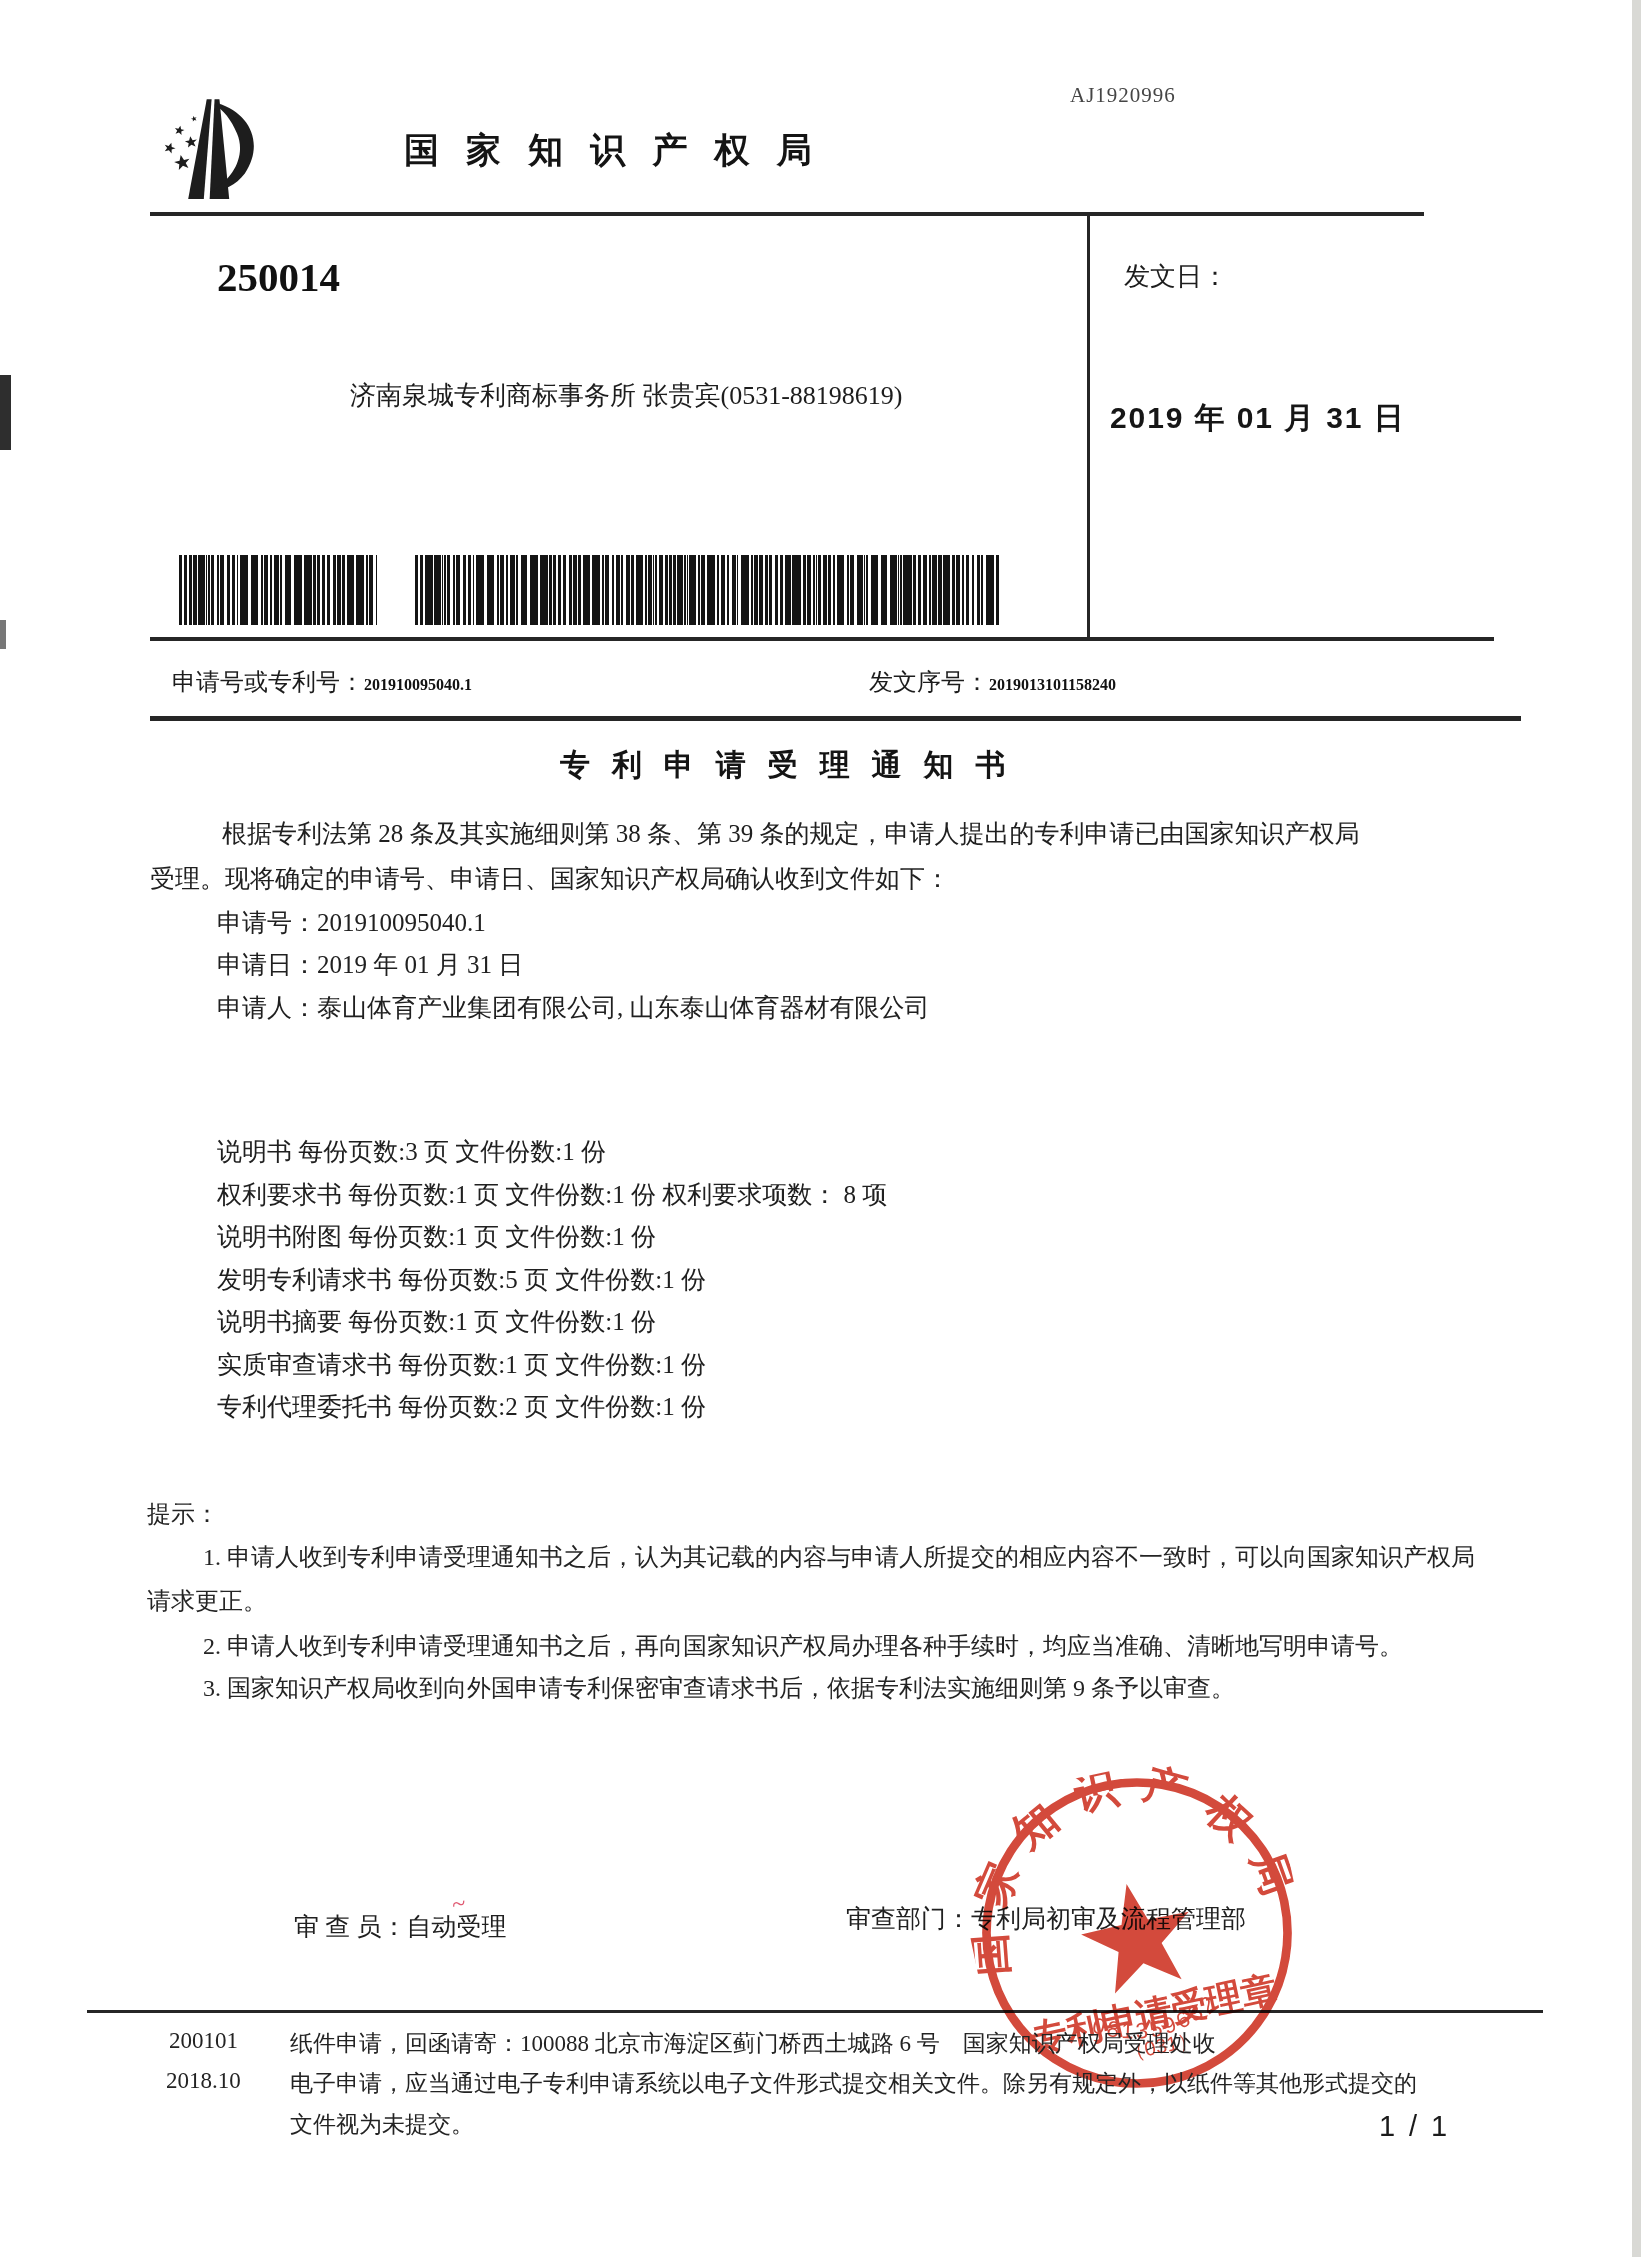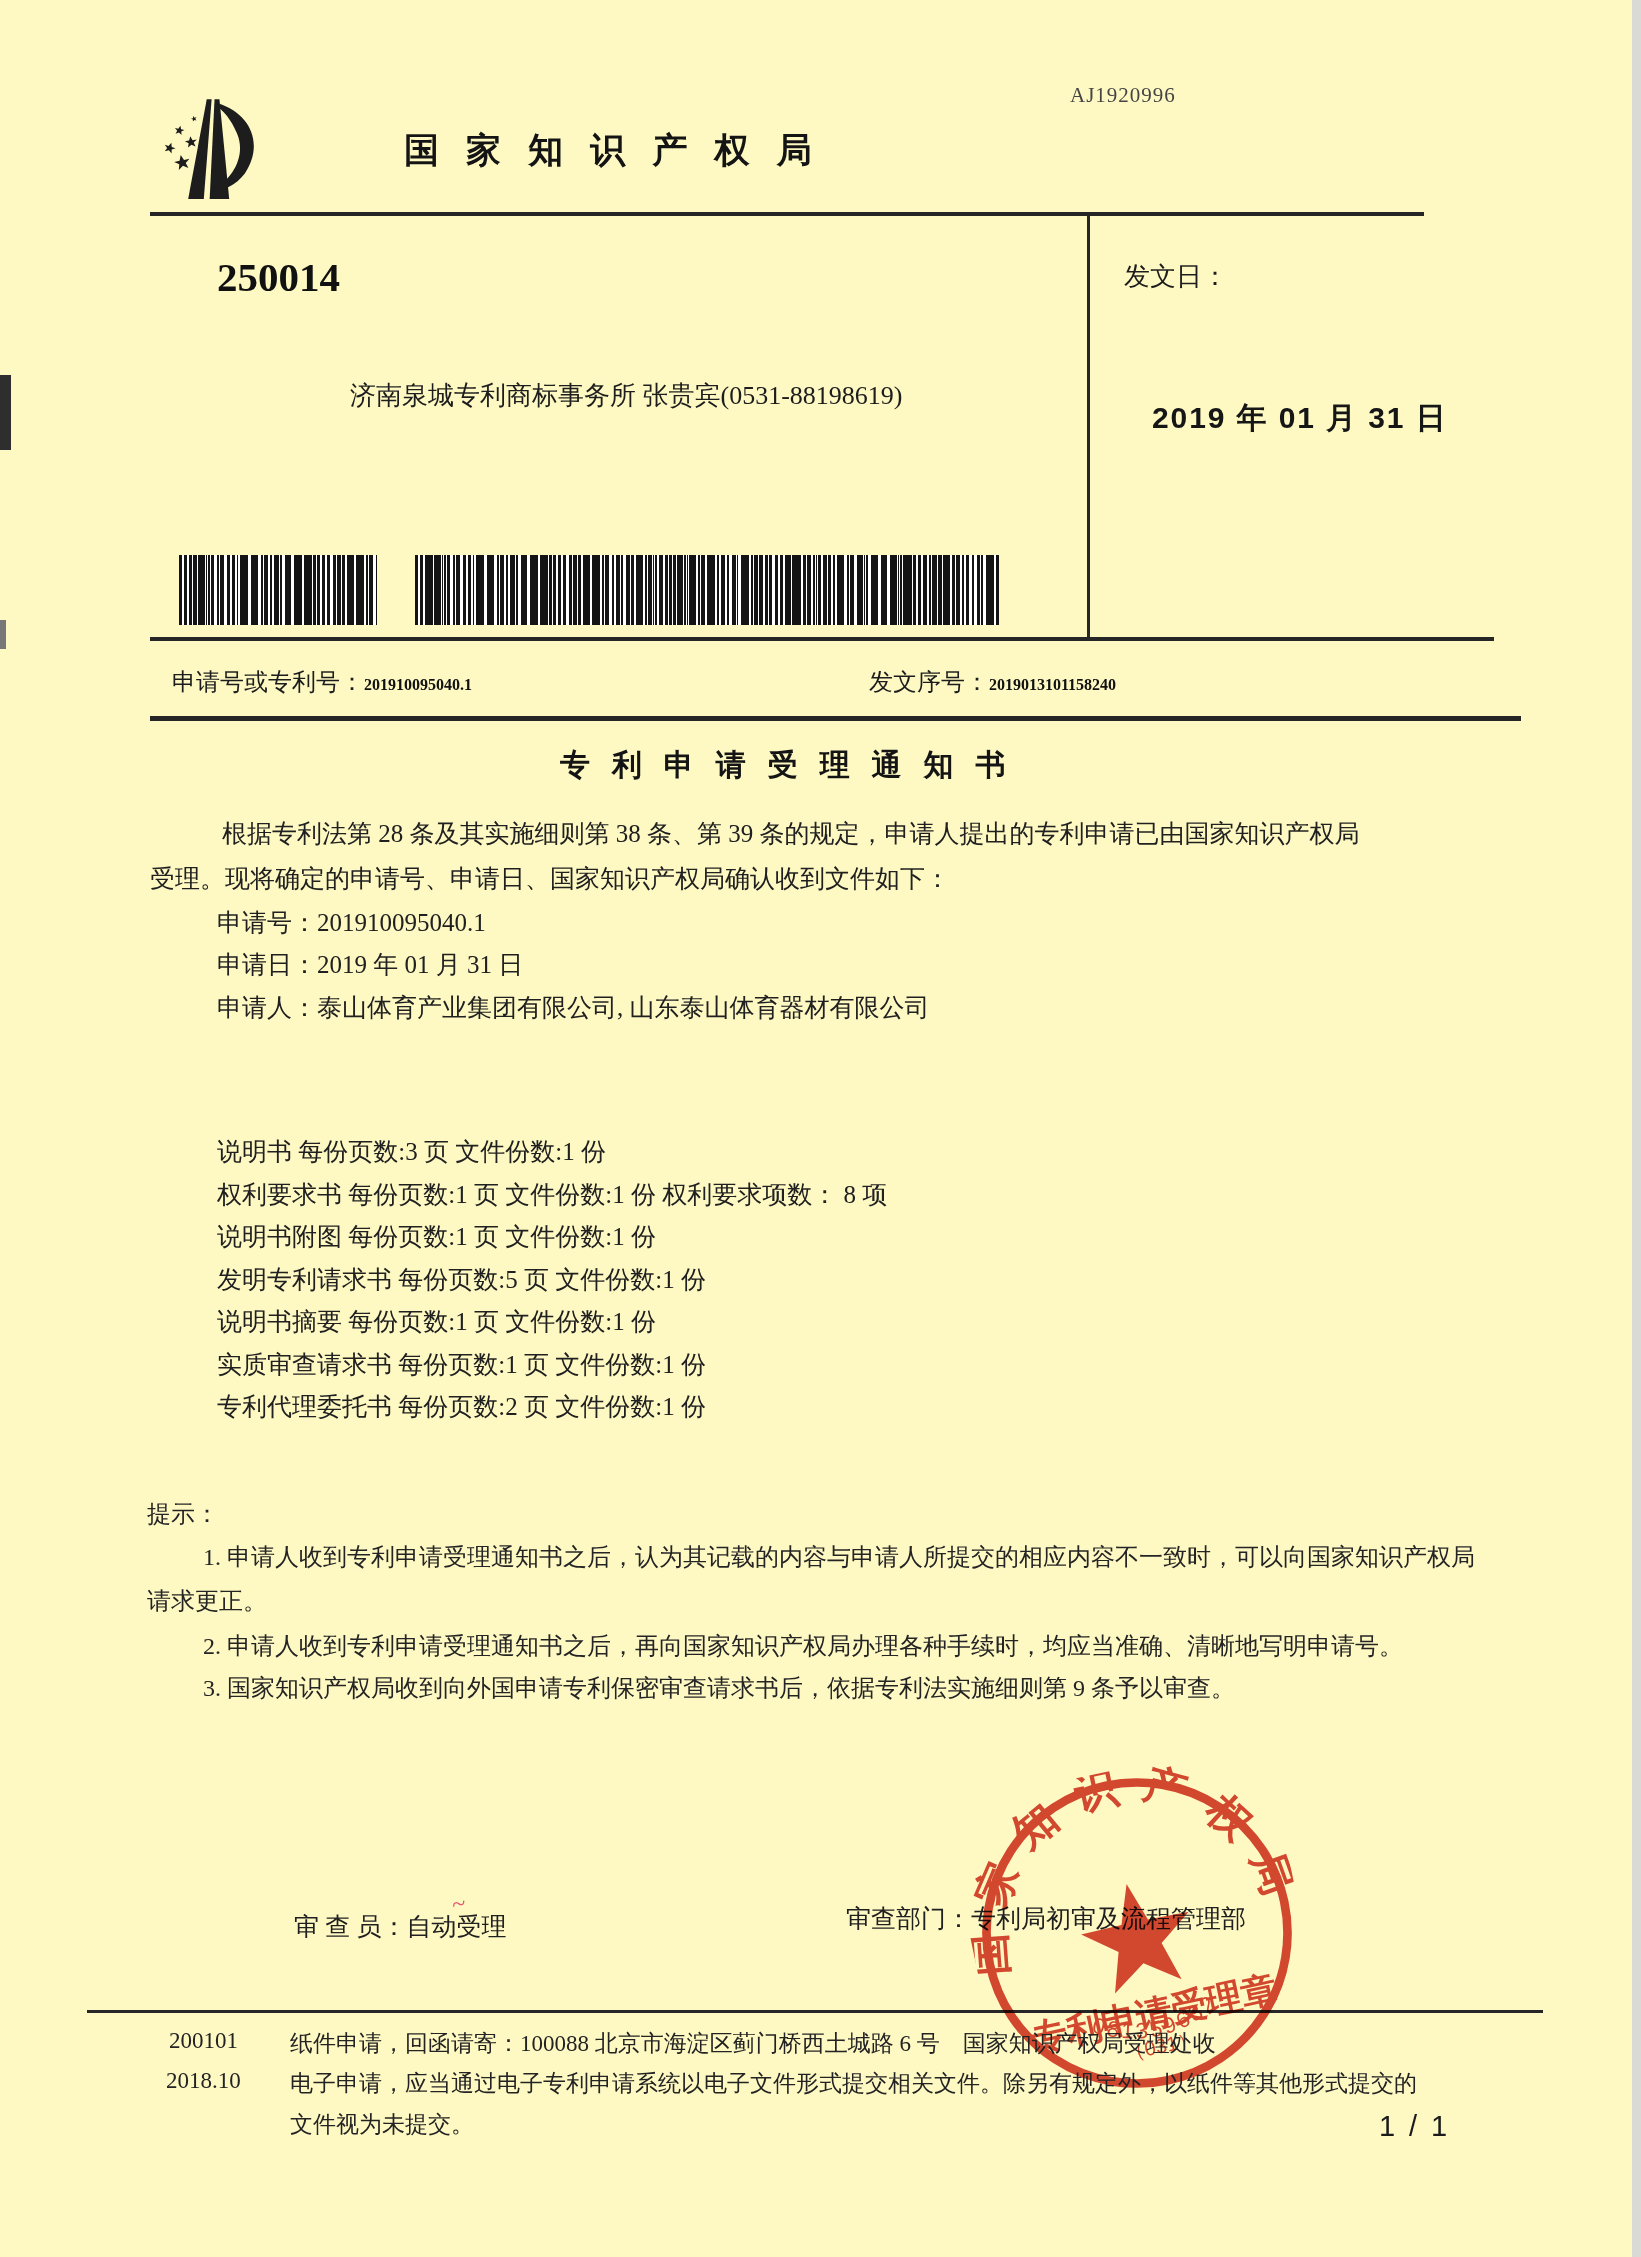--- a/index.html
+++ b/index.html
@@ -1,18 +1,18 @@
 <!DOCTYPE html>
 <html><head>
 <meta charset="utf-8">
 <style>
   html,body{margin:0;padding:0;background:#e8e8e6;}
   .page{
     position:relative;width:1641px;height:2257px;margin:0 auto;
-    background:#fef9c3;overflow:hidden;
+    background:#ffffff;overflow:hidden;
     font-family:"Liberation Serif","DejaVu Serif",serif;
     color:#222;
     text-align:center;
   }
   .abs{position:absolute;white-space:nowrap;}
   .serif{font-family:"Liberation Serif","DejaVu Serif",serif;}
   .hei{font-family:"Liberation Sans","DejaVu Sans",sans-serif;}
   .rule{position:absolute;background:#262626;}
   .serial{font-size:21px;color:#454545;letter-spacing:1px;}
   .office-title{font-size:35px;font-weight:bold;letter-spacing:8.7px;color:#141414;}
@@ -64,21 +64,21 @@
   <div class="abs hei office-title" style="left:404px;top:127px;">国 家 知 识 产 权 局</div>
 
   <div class="rule" style="left:150px;top:212px;width:1274px;height:3.9px;"></div>
   <div class="rule" style="left:1087px;top:214px;width:2.9px;height:425px;"></div>
   <div class="rule" style="left:150px;top:637px;width:1344px;height:3.9px;"></div>
 
   <div class="abs serif postal" style="left:217px;top:253px;">250014</div>
   <div class="abs serif addr" style="left:350px;top:378px;">济南泉城专利商标事务所 张贵宾(0531-88198619)</div>
 
   <div class="abs serif dispatch-label" style="left:1124px;top:259px;">发文日：</div>
-  <div class="abs hei dispatch-date" style="left:1110px;top:398px;margin-left:42px;">2019 年 01 月 31 日</div>
+  <div class="abs hei dispatch-date" style="left:1110px;top:398px;">2019 年 01 月 31 日</div>
 
   <div class="barcode" style="left:179px;top:555px;width:198px;height:70px;"></div>
   <div class="barcode" style="left:415px;top:555px;width:584px;height:70px;"></div>
 
   <div class="abs" style="left:172px;top:666px;">
     <span class="serif meta-label">申请号或专利号：</span><span class="serif meta-value">201910095040.1</span>
   </div>
   <div class="abs" style="left:869px;top:666px;">
     <span class="serif meta-label">发文序号：</span><span class="serif meta-value">2019013101158240</span>
   </div>

